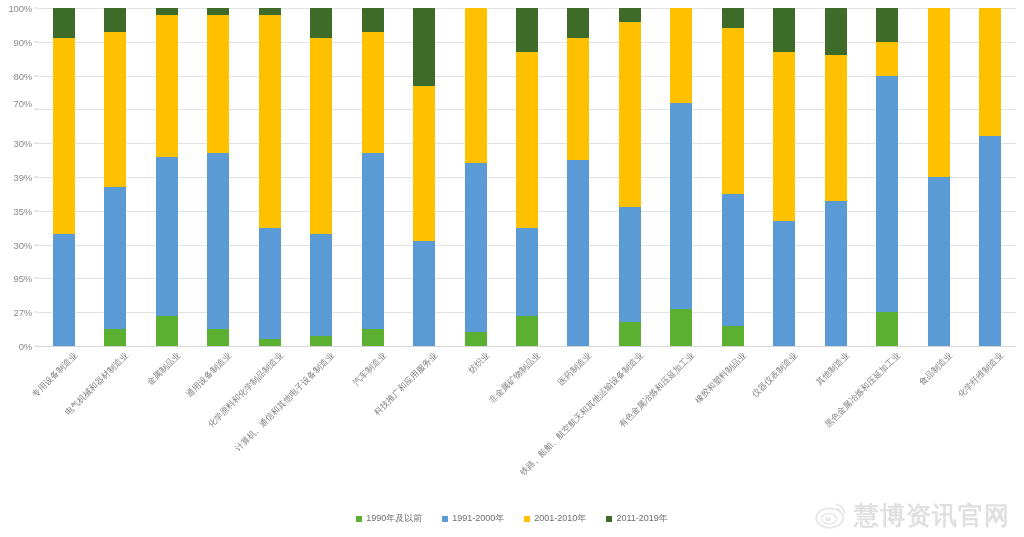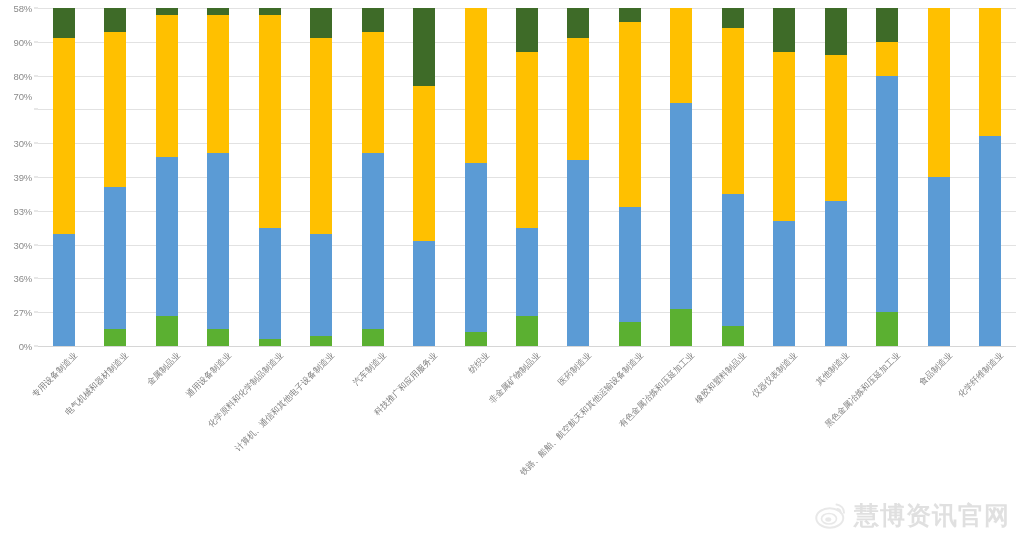--- a/index.html
+++ b/index.html
@@ -137,37 +137,37 @@
 </head>
 <body>
 
 <div id="figure">
 
   <div id="y-axis">
       <div class="ytick" style="top: 338px;">0%</div>
       <div class="ytick-mark" style="top: 338px;"></div>
       <div class="ytick" style="top: 304.2px;">27%</div>
       <div class="ytick-mark" style="top: 304.2px;"></div>
-      <div class="ytick" style="top: 270.4px;">36%</div>
+      <div class="ytick" style="top: 270.4px;">95%</div>
       <div class="ytick-mark" style="top: 270.4px;"></div>
       <div class="ytick" style="top: 236.6px;">30%</div>
       <div class="ytick-mark" style="top: 236.6px;"></div>
-      <div class="ytick" style="top: 202.8px;">93%</div>
+      <div class="ytick" style="top: 202.8px;">35%</div>
       <div class="ytick-mark" style="top: 202.8px;"></div>
       <div class="ytick" style="top: 169px;">39%</div>
       <div class="ytick-mark" style="top: 169px;"></div>
       <div class="ytick" style="top: 135.2px;">30%</div>
       <div class="ytick-mark" style="top: 135.2px;"></div>
-      <div class="ytick" style="top: 88px; text-align: right;">70%</div>
+      <div class="ytick" style="top: 95px; text-align: right;">70%</div>
       <div class="ytick-mark" style="top: 101.4px;"></div>
       <div class="ytick" style="top: 67.6px; margin-left: 40px;">80%</div>
       <div class="ytick-mark" style="top: 67.6px;"></div>
       <div class="ytick" style="top: 34px;">90%</div>
       <div class="ytick-mark" style="top: 33.8px;"></div>
-      <div class="ytick" style="top: 0px;">58%</div>
+      <div class="ytick" style="top: 0px;">100%</div>
       <div class="ytick-mark" style="top: 0px;"></div>
     </div>
 
   <div id="plot-area">
     <div id="gridlines">
         <div class="gridline axis-zero" style="top: 338px;"></div>
         <div class="gridline" style="top: 304.2px;"></div>
         <div class="gridline" style="top: 270.4px;"></div>
         <div class="gridline" style="top: 236.6px;"></div>
         <div class="gridline" style="top: 202.8px;"></div>
@@ -300,20 +300,38 @@
       <div class="xlabel" style="left: 599.947px;">铁路、船舶、航空航天和其他运输设备制造业</div>
       <div class="xlabel" style="left: 651.421px;">有色金属冶炼和压延加工业</div>
       <div class="xlabel" style="left: 702.895px;">橡胶和塑料制品业</div>
       <div class="xlabel" style="left: 754.368px;">仪器仪表制造业</div>
       <div class="xlabel" style="left: 805.842px;">其他制造业</div>
       <div class="xlabel" style="left: 857.316px;">黑色金属冶炼和压延加工业</div>
       <div class="xlabel" style="left: 908.789px;">食品制造业</div>
       <div class="xlabel" style="left: 960.263px;">化学纤维制造业</div>
     </div>
 
+  <div id="legend">
+      <div class="legend-item">
+        <span class="legend-swatch" style="background: rgb(91, 176, 49);"></span>
+        <span>1990年及以前</span>
+      </div>
+      <div class="legend-item">
+        <span class="legend-swatch" style="background: rgb(91, 155, 213);"></span>
+        <span>1991-2000年</span>
+      </div>
+      <div class="legend-item">
+        <span class="legend-swatch" style="background: rgb(255, 192, 0);"></span>
+        <span>2001-2010年</span>
+      </div>
+      <div class="legend-item">
+        <span class="legend-swatch" style="background: rgb(62, 107, 40);"></span>
+        <span>2011-2019年</span>
+      </div>
+    </div>
 
   <div id="watermark">
     <svg class="wm-logo" viewBox="0 0 48 48">
       <ellipse cx="21" cy="28" rx="18" ry="13" fill="none" stroke="#b5b5b5" stroke-width="2.6"></ellipse>
       <ellipse cx="20" cy="29" rx="10" ry="7" fill="none" stroke="#b5b5b5" stroke-width="2.2"></ellipse>
       <ellipse cx="19" cy="30" rx="4" ry="3" fill="#b5b5b5"></ellipse>
       <path d="M30 10 a11 11 0 0 1 10 11" fill="none" stroke="#b5b5b5" stroke-width="2.6" stroke-linecap="round"></path>
       <path d="M31 16 a5 5 0 0 1 4.5 5" fill="none" stroke="#b5b5b5" stroke-width="2.4" stroke-linecap="round"></path>
     </svg>
     <span class="wm-text">慧博资讯官网</span>

